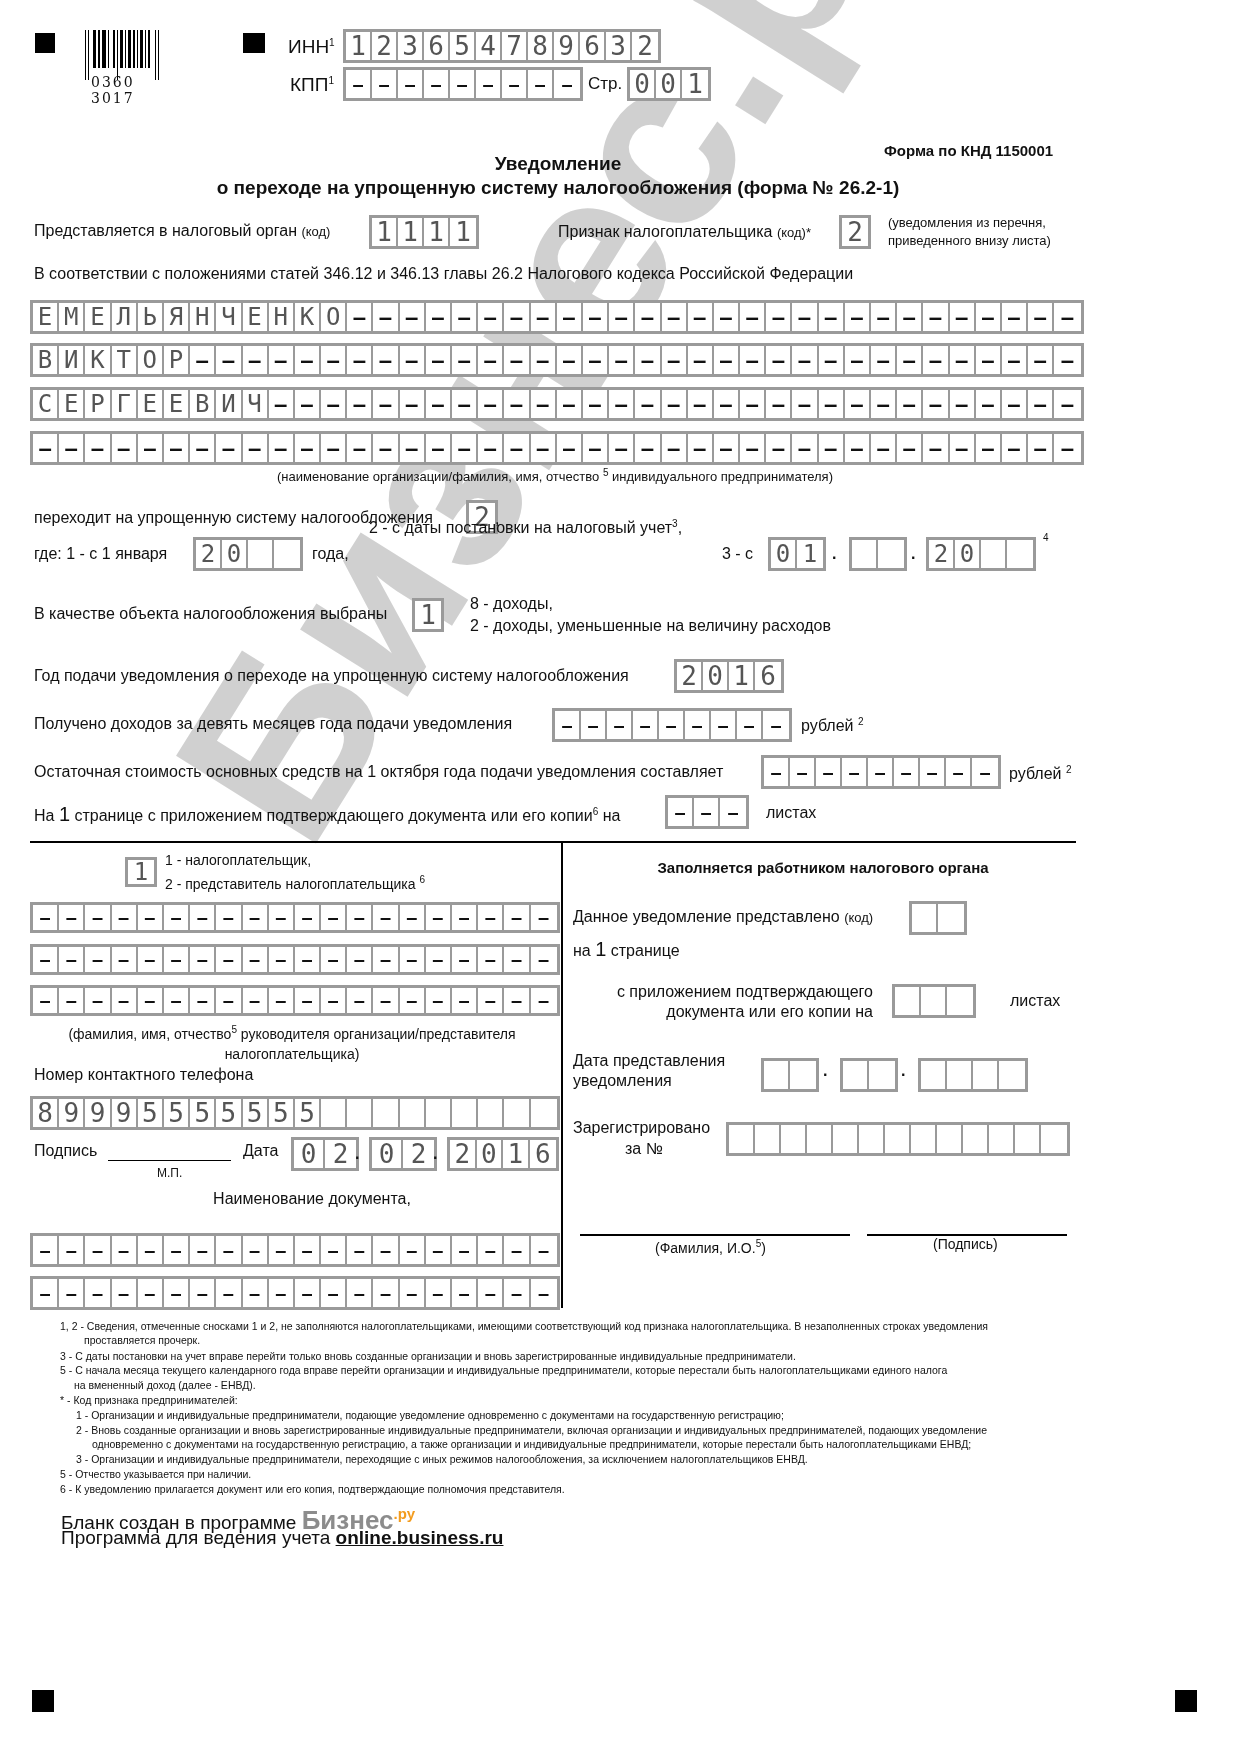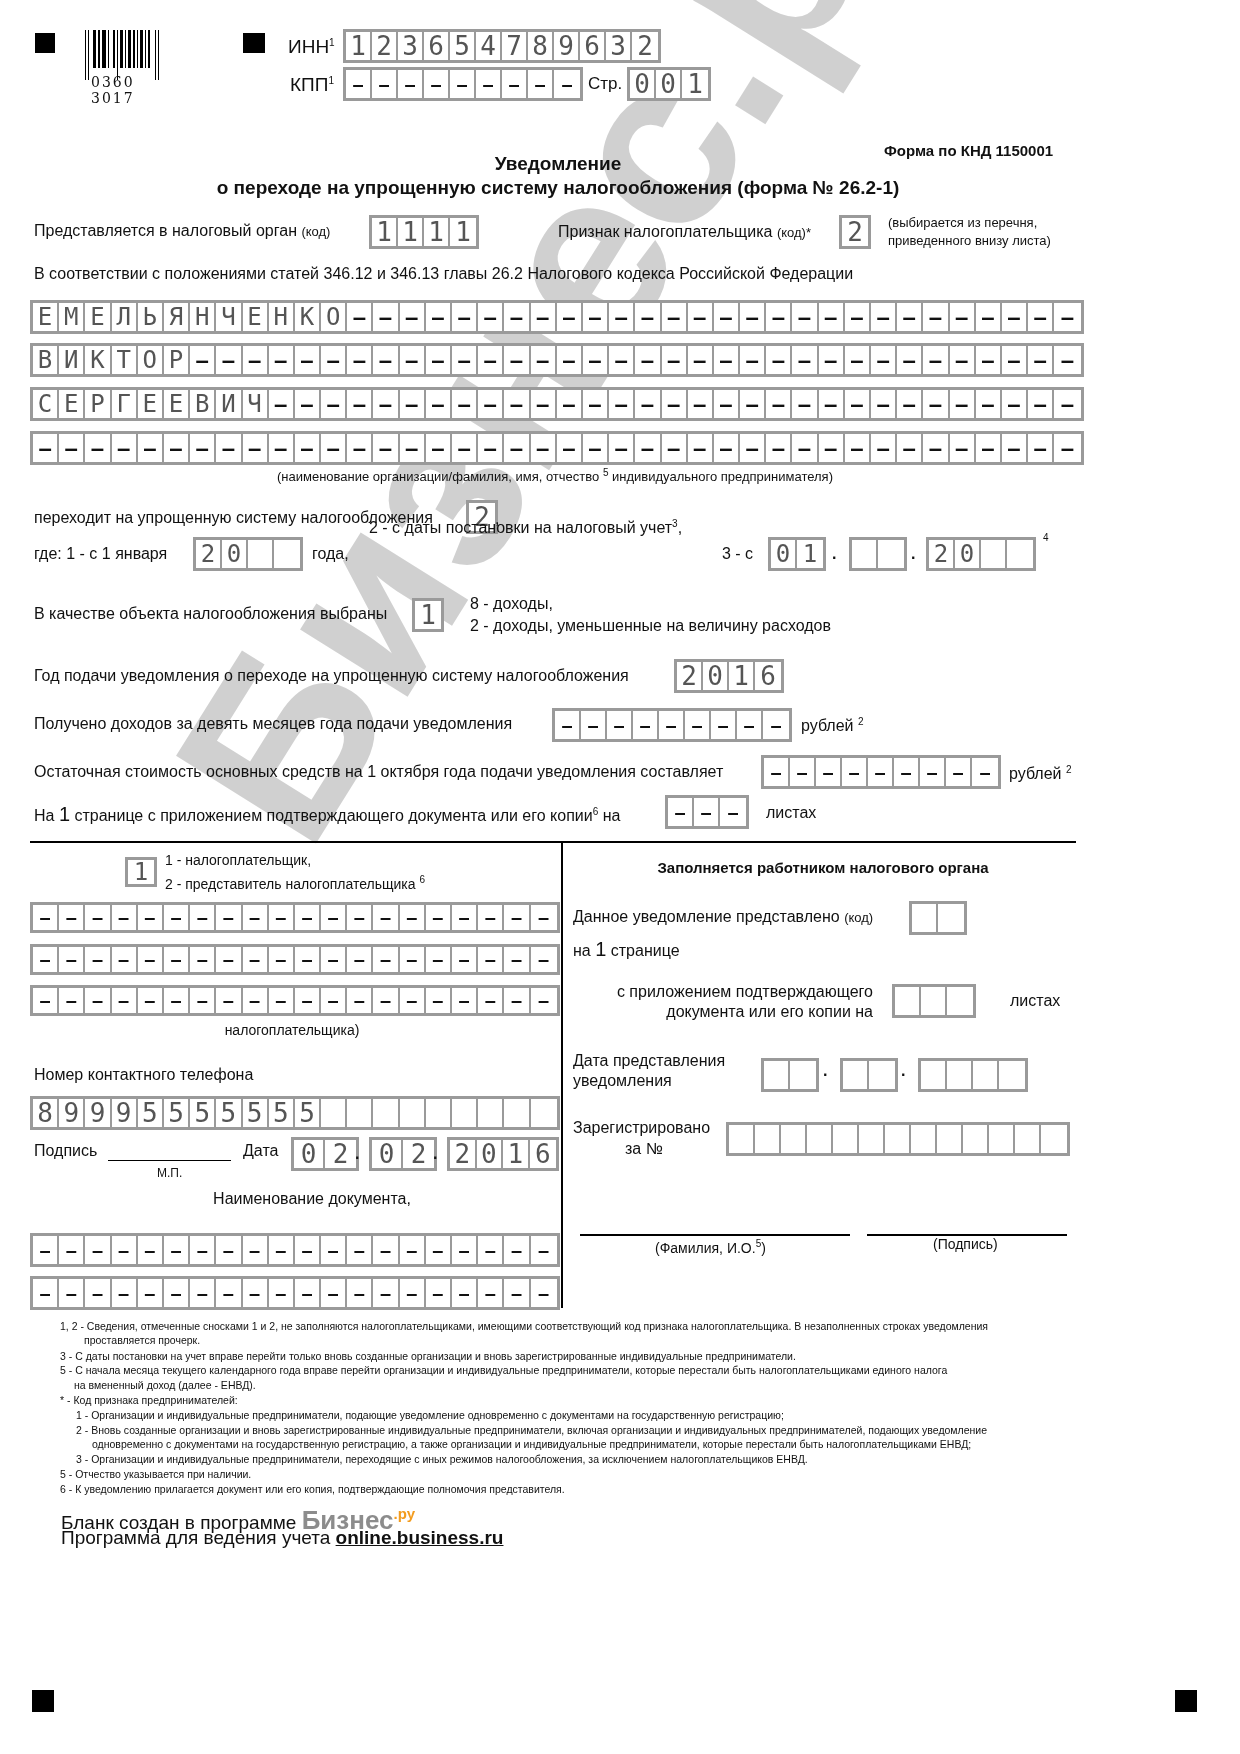--- a/index.html
+++ b/index.html
@@ -110,21 +110,21 @@
     <div class="cell" style="width: 26px; font-size: 26px;">1</div>
   </div>
 <div class="lbl" style="left:558px;top:223px;">
   <span>Признак налогоплательщика</span>
   <span class="small">(код)*</span>
 </div>
 <div class="cells" id="sign" style="left:839px;top:215px;height:34px;">
     <div class="cell" style="width: 26px; font-size: 26px;">2</div>
   </div>
 <div class="lbl small" style="left:888px;top:214px;line-height:18px;">
-  <div>(выбирается из перечня,</div>
+  <div>(уведомления из перечня,</div>
   <div>приведенного внизу листа)</div>
 </div>
 
 <div class="lbl" style="left:34px;top:265px;">В соответствии с положениями статей 346.12 и 346.13 главы 26.2 Налогового кодекса Российской Федерации</div>
 
 <div class="cells" id="name0" style="left:30px;top:300px;height:34px;">
     <div class="cell" style="width: 26.2px; font-size: 24px;">Е</div>
     <div class="cell" style="width: 26.2px; font-size: 24px;">М</div>
     <div class="cell" style="width: 26.2px; font-size: 24px;">Е</div>
     <div class="cell" style="width: 26.2px; font-size: 24px;">Л</div>
@@ -463,20 +463,21 @@
     <div class="cell" style="width: 26.2px; font-size: 20px; color: rgb(17, 17, 17); font-weight: bold; font-family: &quot;Liberation Sans&quot;, sans-serif;">–</div>
     <div class="cell" style="width: 26.2px; font-size: 20px; color: rgb(17, 17, 17); font-weight: bold; font-family: &quot;Liberation Sans&quot;, sans-serif;">–</div>
     <div class="cell" style="width: 26.2px; font-size: 20px; color: rgb(17, 17, 17); font-weight: bold; font-family: &quot;Liberation Sans&quot;, sans-serif;">–</div>
     <div class="cell" style="width: 26.2px; font-size: 20px; color: rgb(17, 17, 17); font-weight: bold; font-family: &quot;Liberation Sans&quot;, sans-serif;">–</div>
     <div class="cell" style="width: 26.2px; font-size: 20px; color: rgb(17, 17, 17); font-weight: bold; font-family: &quot;Liberation Sans&quot;, sans-serif;">–</div>
     <div class="cell" style="width: 26.2px; font-size: 20px; color: rgb(17, 17, 17); font-weight: bold; font-family: &quot;Liberation Sans&quot;, sans-serif;">–</div>
     <div class="cell" style="width: 26.2px; font-size: 20px; color: rgb(17, 17, 17); font-weight: bold; font-family: &quot;Liberation Sans&quot;, sans-serif;">–</div>
     <div class="cell" style="width: 26.2px; font-size: 20px; color: rgb(17, 17, 17); font-weight: bold; font-family: &quot;Liberation Sans&quot;, sans-serif;">–</div>
   </div>
 <div class="lbl" style="left:30px;width:524px;text-align:center;top:1020px;font-size:14px;line-height:20px;white-space:normal;">
+  <div><span>(фамилия, имя, отчество</span><span class="sup">5</span> <span>руководителя организации/представителя</span></div>
   <div>налогоплательщика)</div>
 </div>
 <div class="lbl" style="left:34px;top:1066px;">Номер контактного телефона</div>
 <div class="cells" id="phone" style="left:30px;top:1096px;height:34px;">
     <div class="cell" style="width: 26.2px; font-size: 26px;">8</div>
     <div class="cell" style="width: 26.2px; font-size: 26px;">9</div>
     <div class="cell" style="width: 26.2px; font-size: 26px;">9</div>
     <div class="cell" style="width: 26.2px; font-size: 26px;">9</div>
     <div class="cell" style="width: 26.2px; font-size: 26px;">5</div>
     <div class="cell" style="width: 26.2px; font-size: 26px;">5</div>

